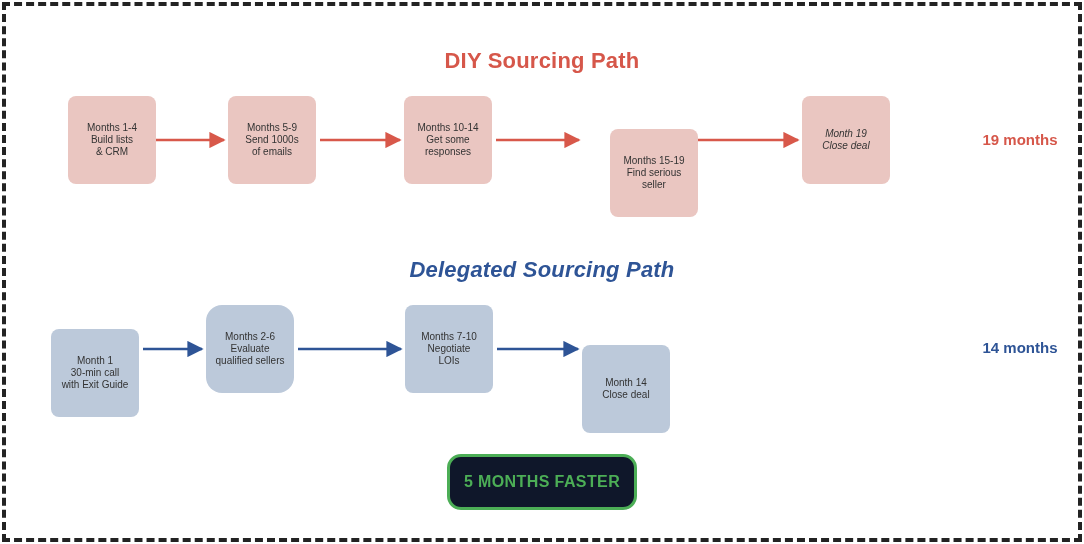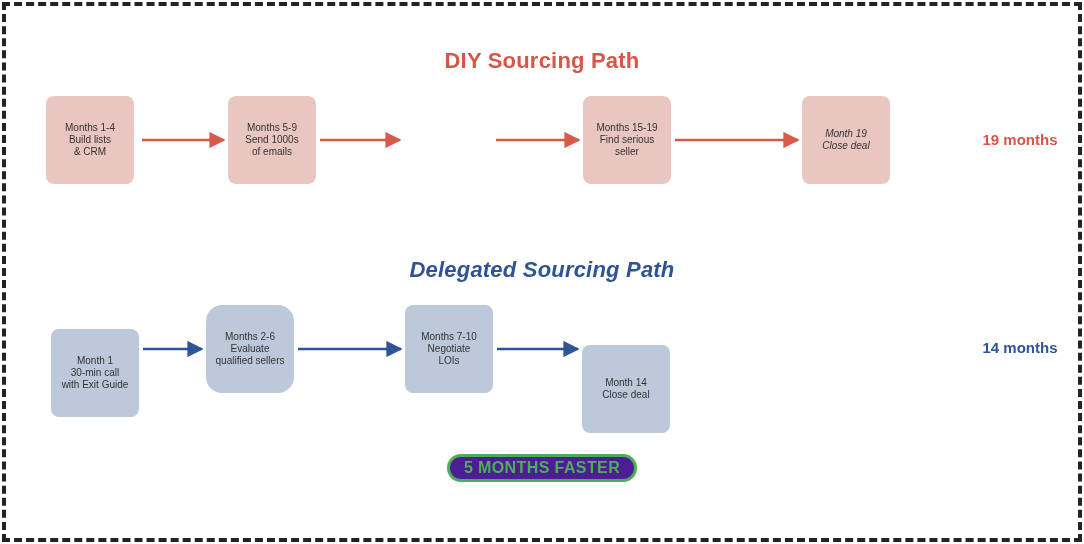--- a/index.html
+++ b/index.html
@@ -42,22 +42,22 @@
     line-height: 1.18;
     color: #333333;
     white-space: pre-line;
     box-sizing: border-box;
     padding: 4px;
   }
   .box.pink { background: #eac6c1; }
   .box.blue { background: #bcc9da; }
   .r1 { top: 96px; }
   .r2 { top: 305px; }
-  .c1a { left: 46px; }  .c1b { left: 228px; } .c1c { left: 404px; }
-  .c1d { left: 583px; } .c1e { left: 802px; font-style: italic; }
+  .c1a { left: 68px; }  .c1b { left: 228px; } .c1c { left: 404px; }
+  .c1d { left: 610px; margin-top: 33px; } .c1e { left: 802px; font-style: italic; }
   .c2a { left: 51px; margin-top: 24px; }  .c2b { left: 206px; border-radius: 16px; } .c2c { left: 405px; }
   .c2d { left: 582px; margin-top: 40px; }
 
   .duration {
     position: absolute;
     left: 950px;
     width: 140px;
     text-align: center;
     font-size: 15px;
     font-weight: bold;
@@ -71,25 +71,25 @@
     width: 1084px;
     height: 544px;
     pointer-events: none;
   }
 
   .badge {
     position: absolute;
     left: 447px;
     top: 454px;
     width: 190px;
-    height: 28px;
+    height: 56px;
     box-sizing: border-box;
     border: 3px solid #4cae56;
     border-radius: 14px;
-    background: #4c1d95;
+    background: #0f172a;
     display: flex;
     align-items: center;
     justify-content: center;
     color: #4cae56;
     font-size: 16px;
     font-weight: bold;
     letter-spacing: 0.4px;
   }
 </style>
 </head>
@@ -116,20 +116,23 @@
   </svg>
 
   <div class="path-title title-diy">DIY Sourcing Path</div>
 
   <div class="box pink r1 c1a">Months 1-4
 Build lists
 &amp; CRM</div>
   <div class="box pink r1 c1b">Months 5-9
 Send 1000s
 of emails</div>
+  <div class="box pink r1 c1c">Months 10-14
+Get some
+responses</div>
   <div class="box pink r1 c1d">Months 15-19
 Find serious
 seller</div>
   <div class="box pink r1 c1e">Month 19
 Close deal</div>
 
   <div class="duration dur-diy">19 months</div>
 
   <div class="path-title title-delegated">Delegated Sourcing Path</div>
 

